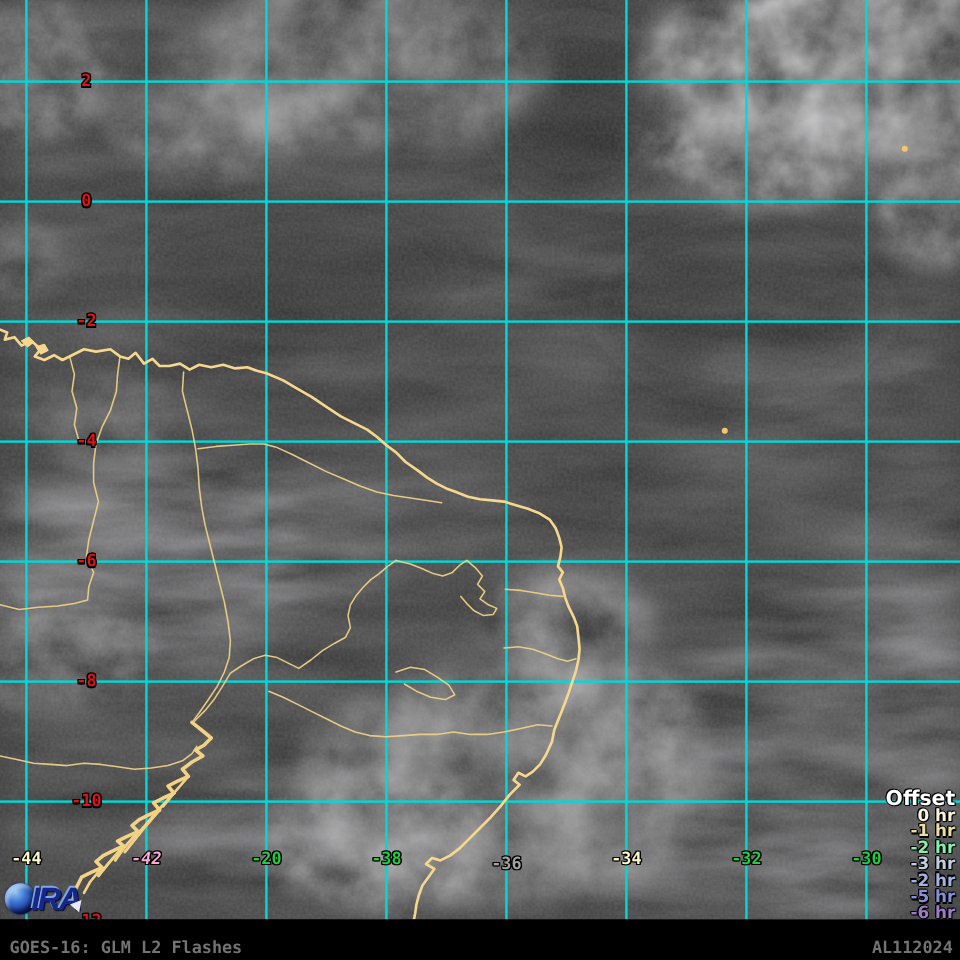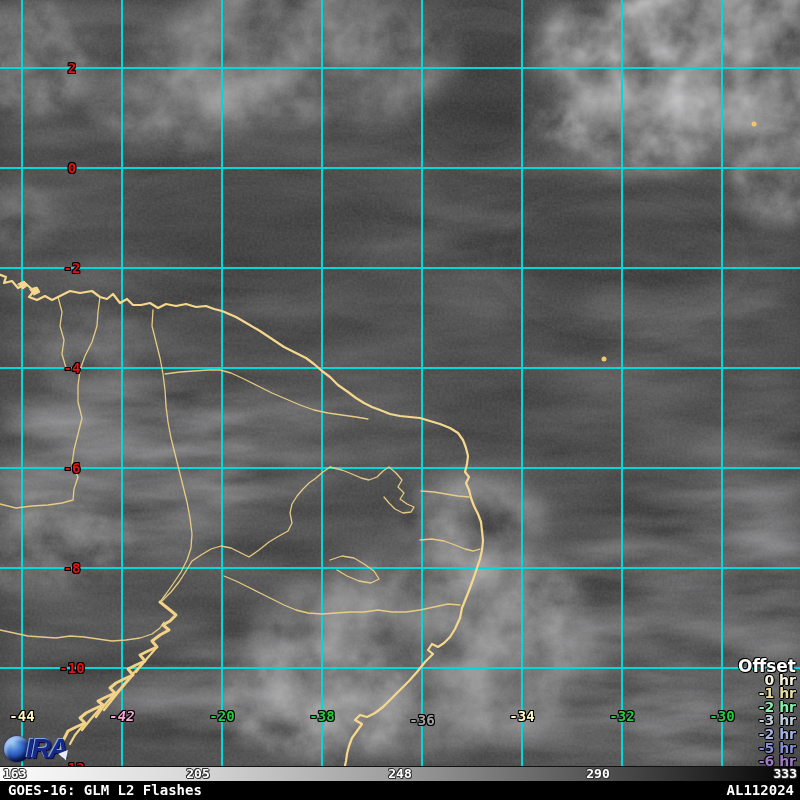--- a/index.html
+++ b/index.html
@@ -33,21 +33,21 @@
   #logo .dish{position:absolute;left:56px;top:13px;width:0;height:0;z-index:8;
      border-left:5px solid transparent;border-right:5px solid transparent;border-bottom:9px solid #f4f6ff;
      transform:rotate(40deg);opacity:.95;}
   
   #colorbar{position:absolute;left:0;top:766px;width:800px;height:14px;z-index:9;border-top:1px solid #111;
      background:linear-gradient(to right,#fcfcfc 0%,#d8d8d8 24%,#9c9c9c 50%,#525252 75%,#000 100%);}
   .cbtick{position:absolute;top:0;font-size:13px;font-weight:bold;line-height:13px;color:#fff;
      text-shadow:1px 0 0 #333,-1px 0 0 #333,0 1px 0 #333,0 -1px 0 #333,1px 1px 0 #333,-1px -1px 0 #333;}
   
   #statusbar{position:absolute;left:0;top:781px;width:800px;height:19px;background:#000;z-index:10;
-     color:#ffffff;font-weight:bold;font-size:14px;line-height:19px;}
+     color:#737373;font-weight:bold;font-size:14px;line-height:19px;}
   #statusbar .left{position:absolute;left:8px;}
   #statusbar .center{position:absolute;left:50%;transform:translateX(-50%);}
   #statusbar .right{position:absolute;right:6px;}
 </style>
 </head>
 <body>
 
 <div id="stage">
 
   <div id="map">
@@ -207,25 +207,18 @@
         <div style="color: rgb(157, 124, 198);">-6 hr</div>
       </div>
 
     <div id="logo">
       <span class="globe"></span>
         <span class="letters">IRA</span>
       <span class="dish"></span>
     </div>
   </div>
 
-  <div id="colorbar">
-      <div class="cbtick" style="left: 3px;">163</div>
-      <div class="cbtick" style="left: 198px; transform: translateX(-50%);">205</div>
-      <div class="cbtick" style="left: 400px; transform: translateX(-50%);">248</div>
-      <div class="cbtick" style="left: 598px; transform: translateX(-50%);">290</div>
-      <div class="cbtick" style="right: 3px;">333</div>
-    </div>
 
   <div id="statusbar">
     <span class="left">GOES-16: GLM L2 Flashes</span>
     <span class="right">AL112024</span>
   </div>
 </div>
 
 </body></html>

